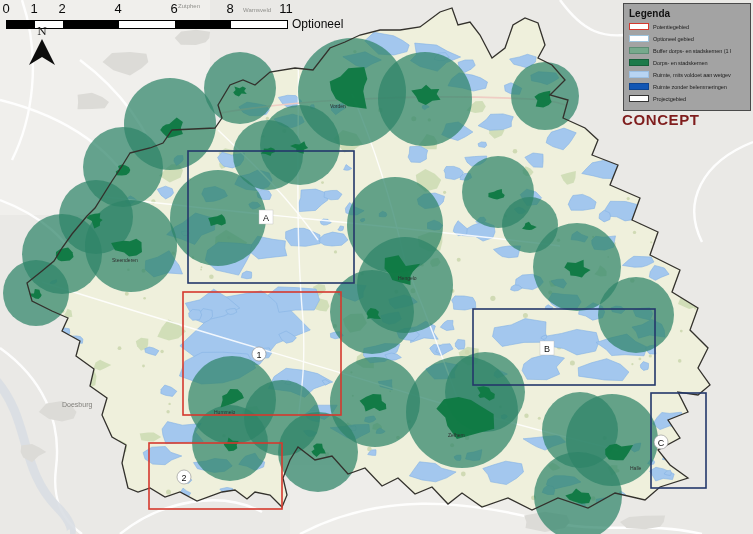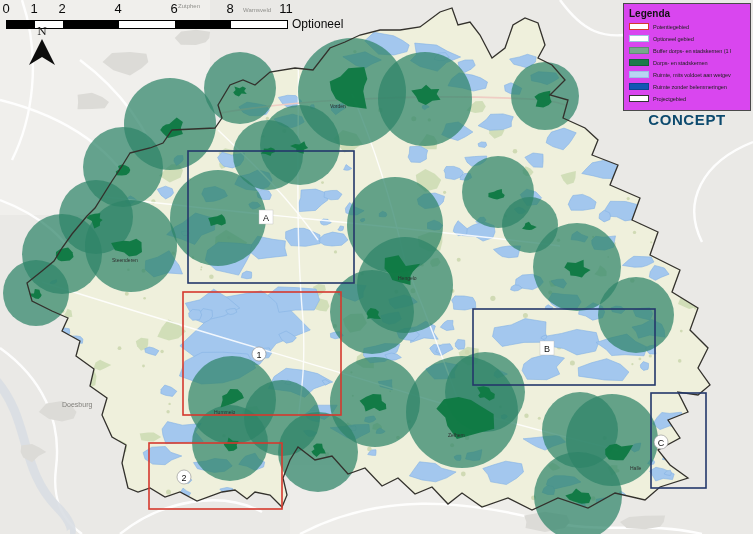--- a/index.html
+++ b/index.html
@@ -8,26 +8,26 @@
   
   .scalebar{position:absolute;left:0;top:0;width:360px;height:36px;}
   .sb-bar{position:absolute;left:6px;top:20px;width:280px;height:7px;border:1px solid #000;display:flex;box-sizing:content-box;background:#fff;}
   .sb-seg{height:100%;}
   .sb-tick{position:absolute;top:1px;transform:translateX(-50%);font-size:13px;color:#0a0a0a;}
   .sb-unit{position:absolute;left:292px;top:17px;font-size:12px;color:#0a0a0a;white-space:nowrap;}
   
   .north{position:absolute;left:24px;top:26px;width:36px;text-align:center;color:#1a1a1a;}
   .north .nl{font-family:"DejaVu Serif",serif;font-size:11px;display:block;line-height:11px;}
   
-  .legend{position:absolute;right:2px;top:3px;width:128px;background:#d946ef;border:1px solid #4a4a4a;padding:3px 19px 4px 5px;box-sizing:border-box;}
+  .legend{position:absolute;right:2px;top:3px;width:128px;background:#a3a3a3;border:1px solid #4a4a4a;padding:3px 19px 4px 5px;box-sizing:border-box;}
   .legend-title{font-weight:bold;font-size:10px;color:#111;margin:1px 0 3px 0;}
   .lrow{display:flex;align-items:center;height:9px;margin:3px 0;}
   .lsw{width:20px;height:7px;border:1px solid #777;margin-right:4px;flex:none;box-sizing:border-box;}
   .llb{font-size:5.6px;letter-spacing:-0.1px;color:#222;white-space:nowrap;overflow:hidden;}
-  .concept{position:absolute;right:1px;top:111px;width:130px;text-align:center;font-weight:bold;font-size:15px;letter-spacing:0.6px;color:#0c4a6e;}
+  .concept{position:absolute;right:1px;top:111px;width:130px;text-align:left;font-weight:bold;font-size:15px;letter-spacing:0.6px;color:#7f1d1d;}
 </style>
 </head>
 <body>
 
 <div class="stage">
 
   <svg id="map-svg" width="753" height="534" viewBox="0 0 753 534">
       <rect x="0" y="0" width="753" height="534" fill="#eae9e6"></rect>
       <rect x="0" y="0" width="210" height="215" fill="#f2f1ee" opacity="0.7"></rect>
       <rect x="290" y="465" width="270" height="69" fill="#f2f1ee" opacity="0.5"></rect>

